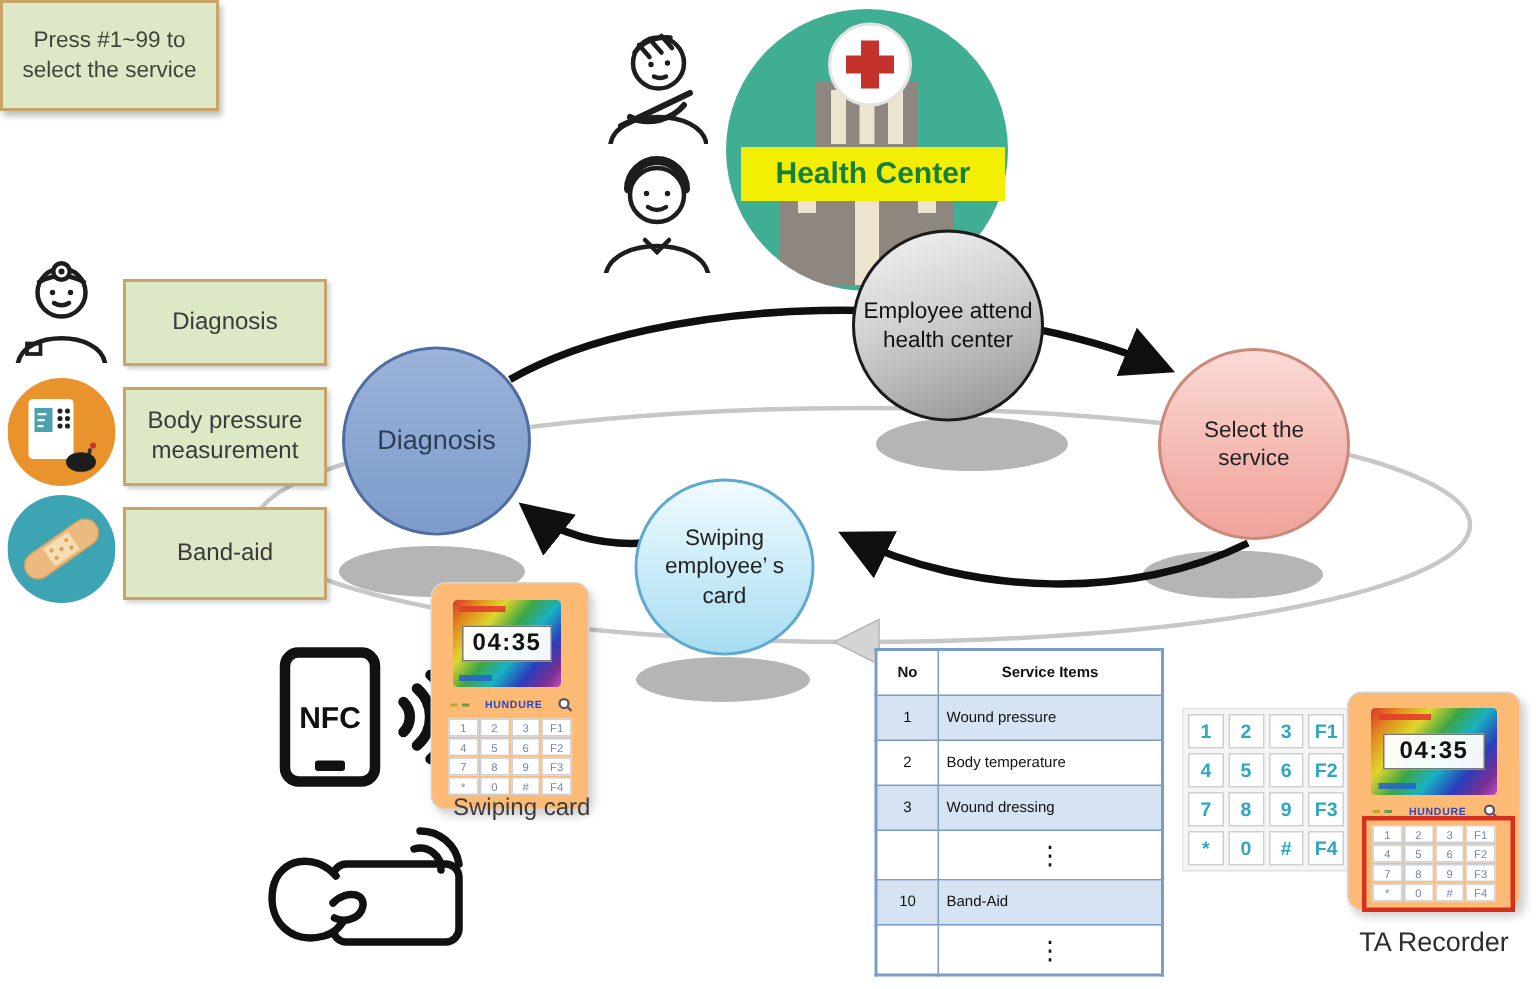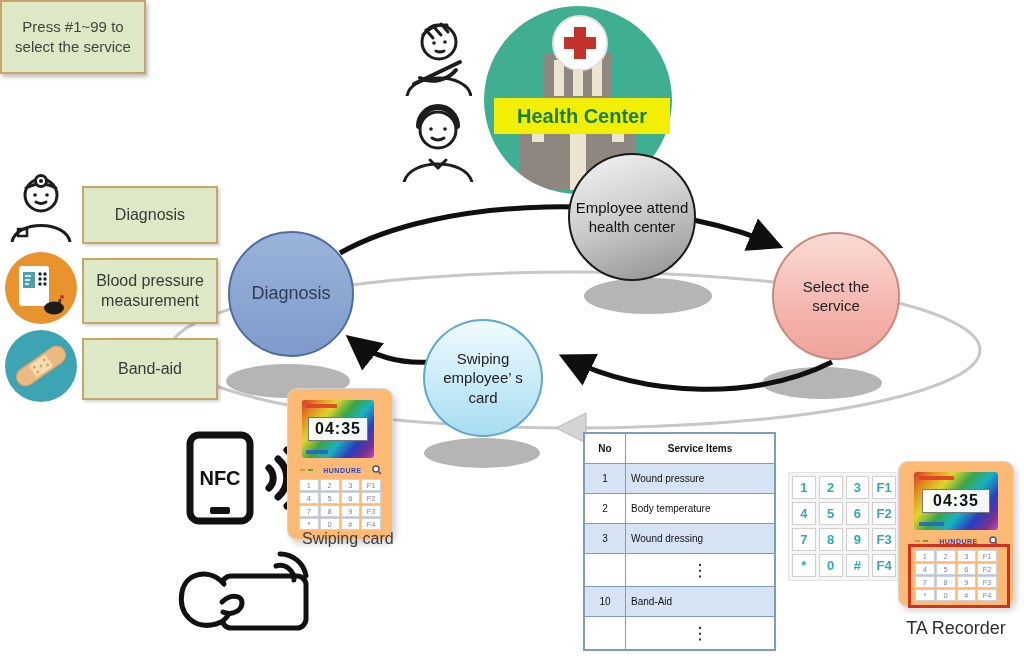--- a/index.html
+++ b/index.html
@@ -219,21 +219,21 @@
         <circle cx="30" cy="39" r="1.4"></circle>
           <circle cx="42" cy="39" r="1.4"></circle>
       </g>
     </g>
   </svg>
 
   <div id="box-diagnosis" class="label-box">
     <span>Diagnosis</span>
   </div>
   <div id="box-bp" class="label-box">
-    <span>Blood pressure measurement</span>
+    <span>Body pressure measurement</span>
   </div>
   <div id="box-bandaid" class="label-box">
     <span>Band-aid</span>
   </div>
 
   <div id="node-services" class="circle">
     <span>Diagnosis</span>
   </div>
   <div id="node-employee" class="circle">
     <span>Employee attend health center</span>

